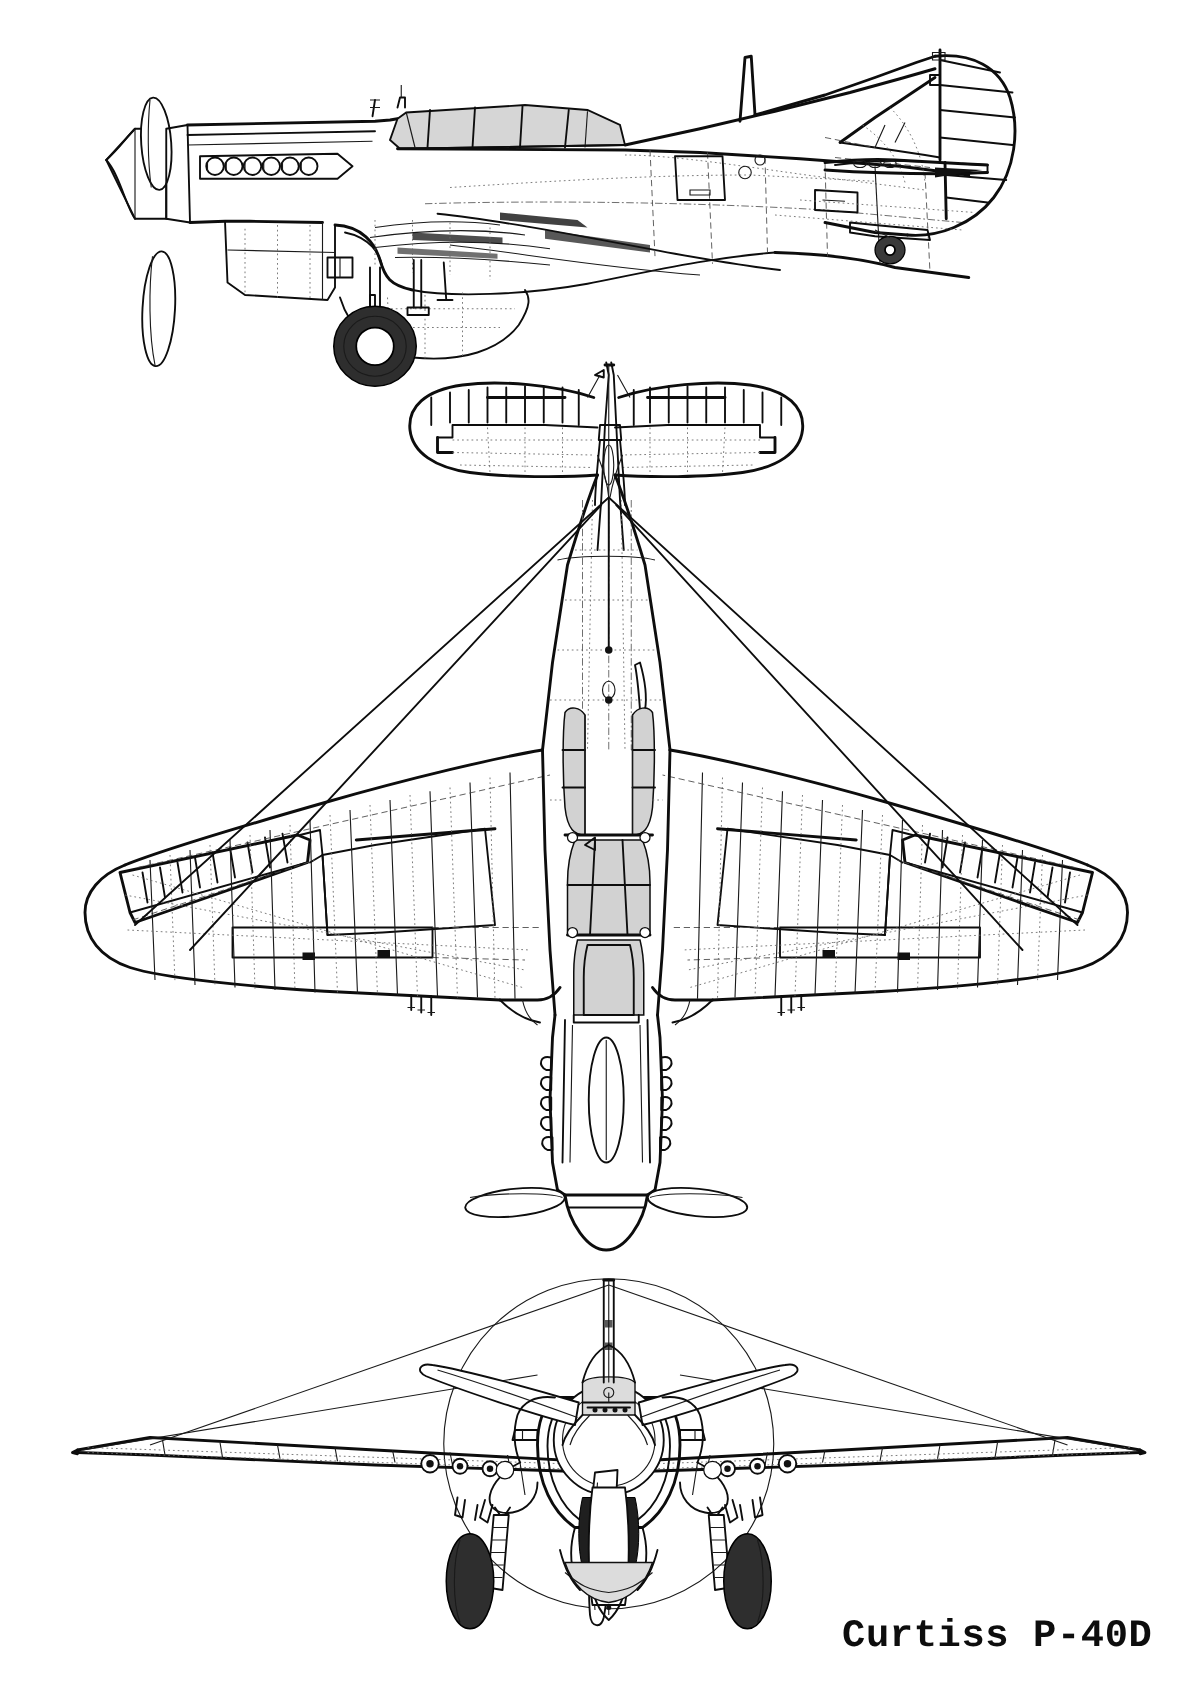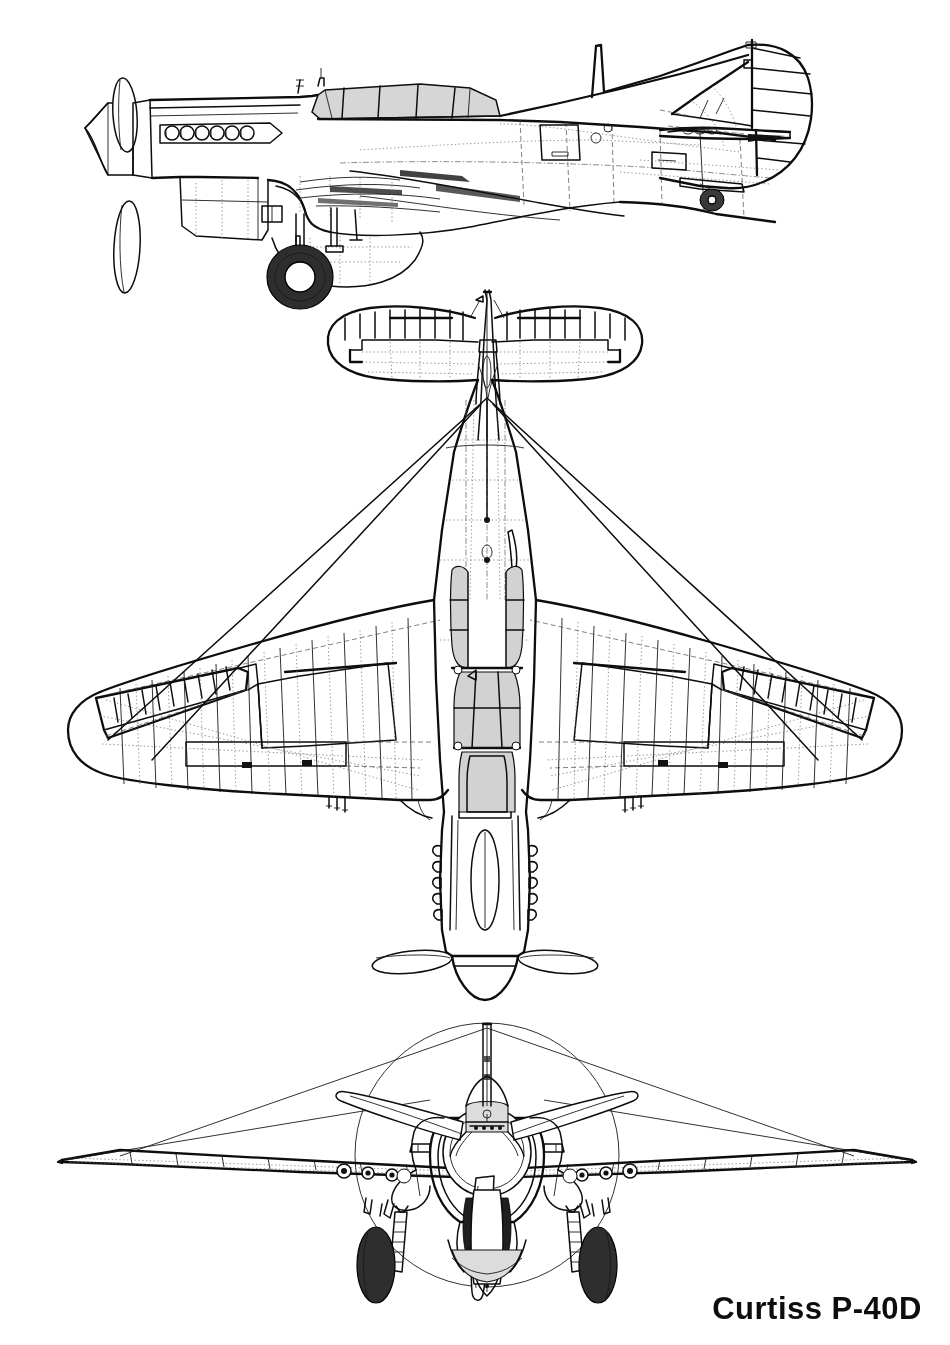--- a/index.html
+++ b/index.html
@@ -9,20 +9,21 @@
   }
   body {
     font-family: "Liberation Sans", sans-serif;
   }
   #sheet {
     position: relative;
     width: 950px;
     height: 1345px;
     background: #ffffff;
     overflow: hidden;
+    font-family: Liberation Mono, monospace;
   }
   #sheet svg {
     position: absolute;
     left: 0;
     top: 0;
     width: 950px;
     height: 1345px;
   }
   .ln      { fill: none; stroke: #0d0d0d; stroke-width: 1.5; stroke-linejoin: round; stroke-linecap: round; }
   .ln-h    { fill: none; stroke: #0d0d0d; stroke-width: 2.3; stroke-linejoin: round; stroke-linecap: round; }

